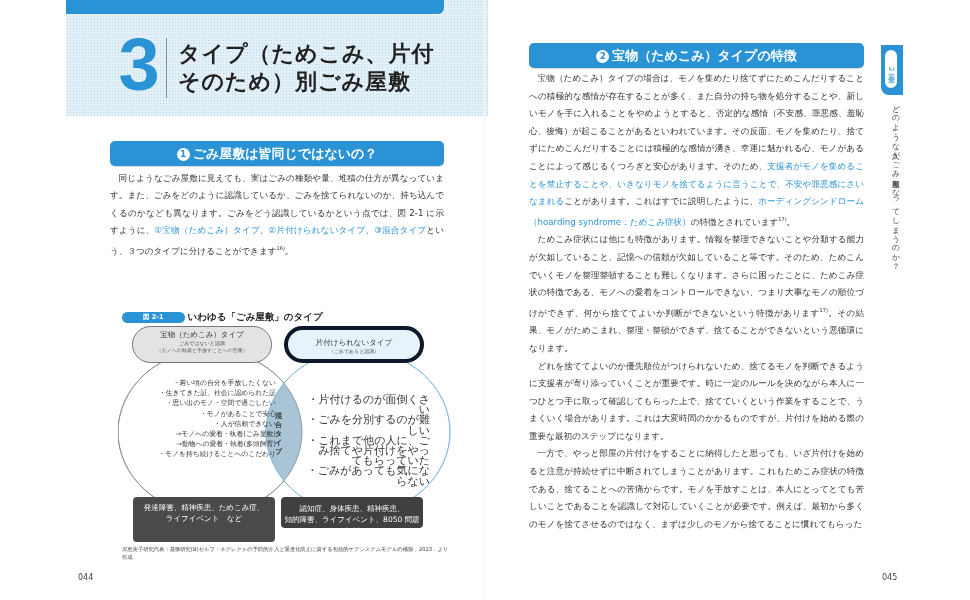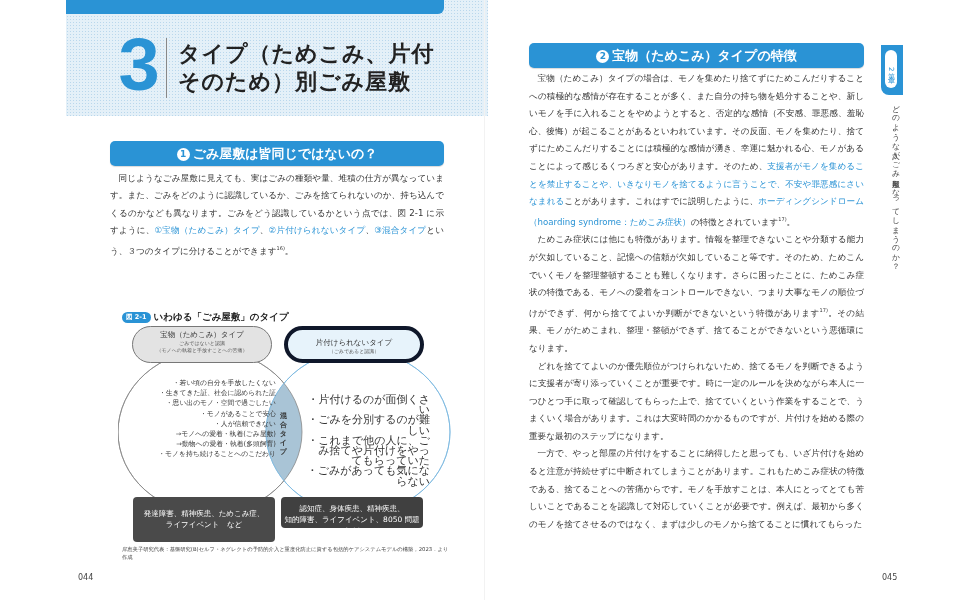--- a/index.html
+++ b/index.html
@@ -47,52 +47,52 @@
   .body-text p { text-indent: 1em; }
   .hl { color: #2a93d5; }
   sup { font-size: 5px; vertical-align: 4px; }
 
   
   .fig-title {
     position: absolute; left: 122px; top: 311px; font-size: 9.5px; font-weight: bold; color: #222;
   }
   .fig-badge {
     display: inline-block; background: #2a93d5; color: #fff; border-radius: 6px;
-    font-size: 6.5px; padding: 0 4px; line-height: 11px; margin-right: 3px; vertical-align: 1px;
+    font-size: 6.5px; padding: 0 21px; line-height: 11px; margin-right: 3px; vertical-align: 1px;
   }
   .venn { position: absolute; left: 118px; top: 322px; width: 335px; height: 180px; }
   .pill-left {
     position: absolute; left: 14px; top: 4px; width: 140px; height: 37px;
     border: 1px solid #777; border-radius: 20px; background: #e3e3e3;
     text-align: center; font-size: 7.5px; line-height: 10px; padding-top: 3px; color: #333; z-index: 3;
   }
   .pill-right {
     position: absolute; left: 166px; top: 4px; width: 140px; height: 37px;
     border: 4px solid #0f172a; border-radius: 20px; background: #e7f3fb;
     text-align: center; font-size: 7.5px; line-height: 10px; padding-top: 8px; color: #333; z-index: 3;
   }
   .pill-sub { font-size: 5px; line-height: 7px; display: block; color: #555; }
   .venn-svg { position: absolute; left: 0; top: 0; }
   .mix-label {
     position: absolute; left: 157px; top: 90px; width: 12px;
-    font-size: 7px; line-height: 9px; font-weight: bold; color: #333; text-align: right; z-index: 4;
+    font-size: 7px; line-height: 9px; font-weight: bold; color: #333; text-align: left; z-index: 4;
   }
   .list-left {
     position: absolute; left: 20px; top: 56px; width: 138px;
     font-size: 6.8px; line-height: 10.2px; color: #333; z-index: 4;
   }
   .list-right {
     position: absolute; left: 182px; top: 73px; width: 130px;
     font-size: 11px; line-height: 10.2px; color: #333; z-index: 4;
   }
   .list-left div, .list-right div { padding-left: 7px; text-indent: -7px; text-align: right; }
   .box-dark {
     position: absolute; left: 133px; top: 497px; width: 142px; height: 45px;
     background: #4a4a4a; border-radius: 4px; color: #fff; font-size: 7.5px; line-height: 11px;
-    text-align: center; padding-top: 11px;
+    text-align: center; padding-top: 5px;
   }
   .box-blue {
     position: absolute; left: 281px; top: 497px; width: 142px; height: 31px;
     background: #404040; border-radius: 4px; color: #fff; font-size: 7.5px; line-height: 11px;
     text-align: center; padding-top: 6px;
   }
   .fig-cap {
     position: absolute; left: 122px; top: 545px; width: 330px;
     font-size: 5.3px; line-height: 8px; color: #444;
   }

